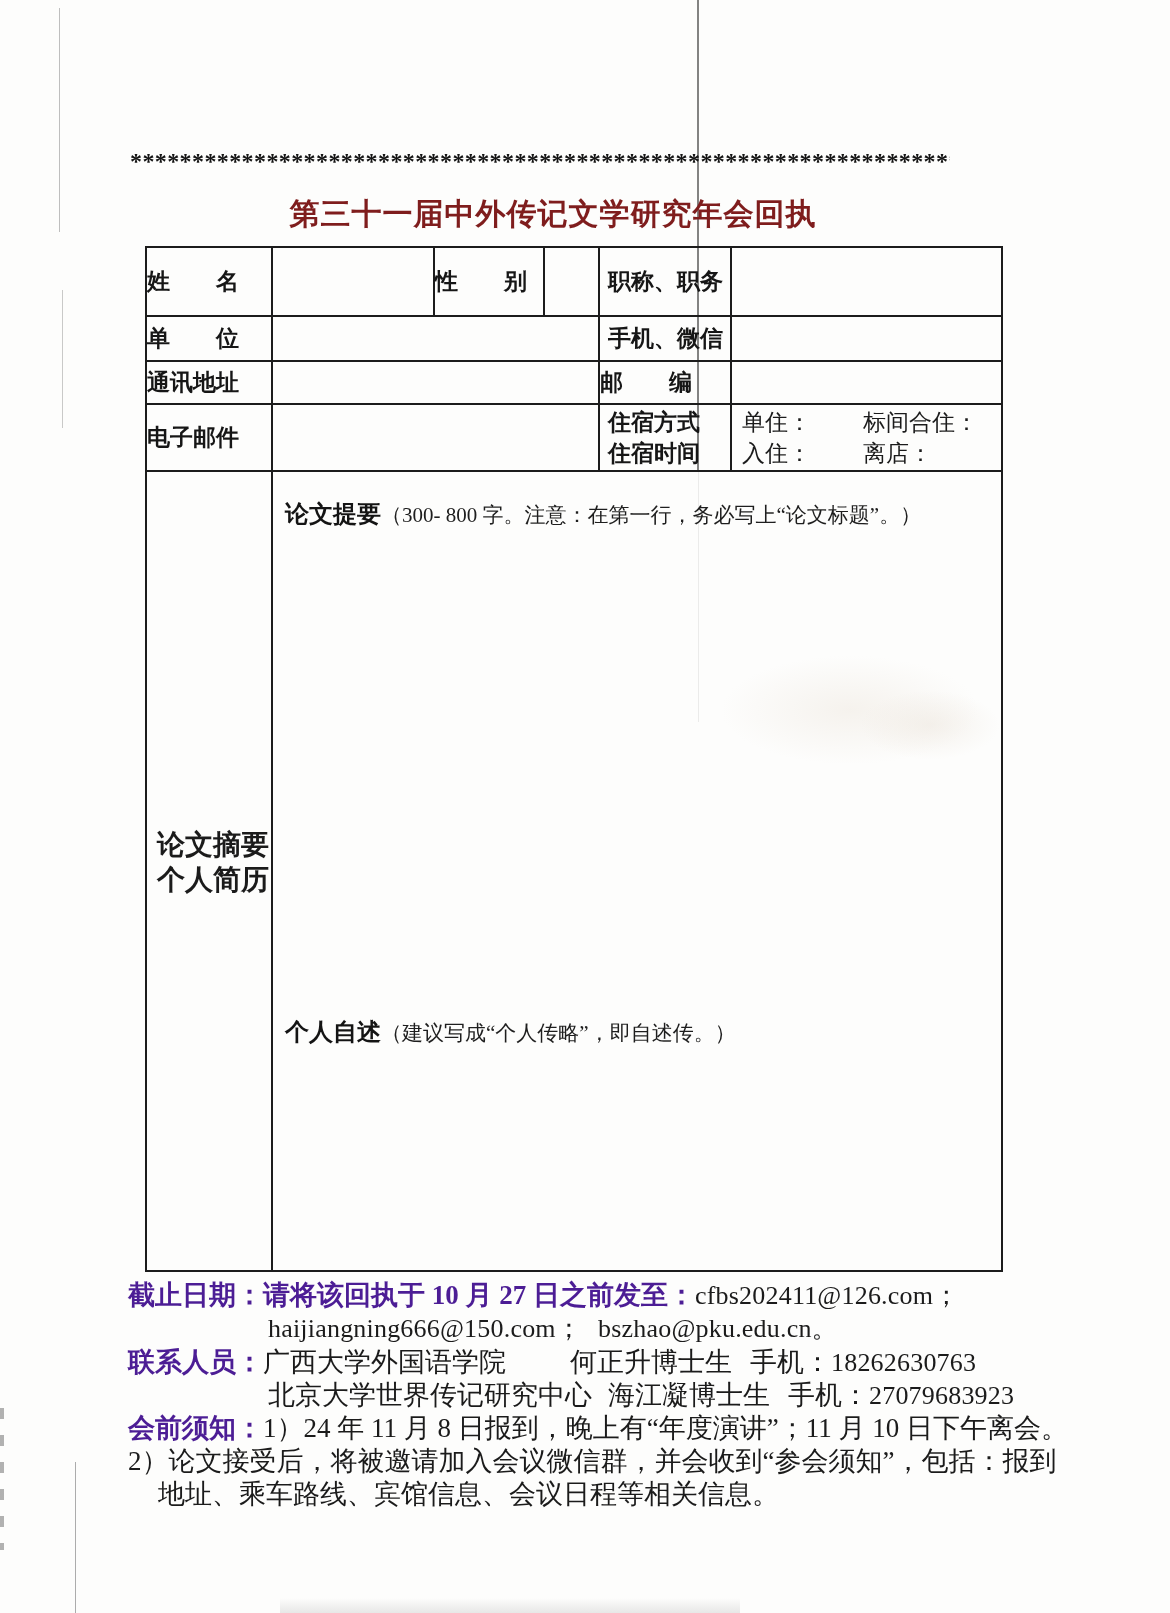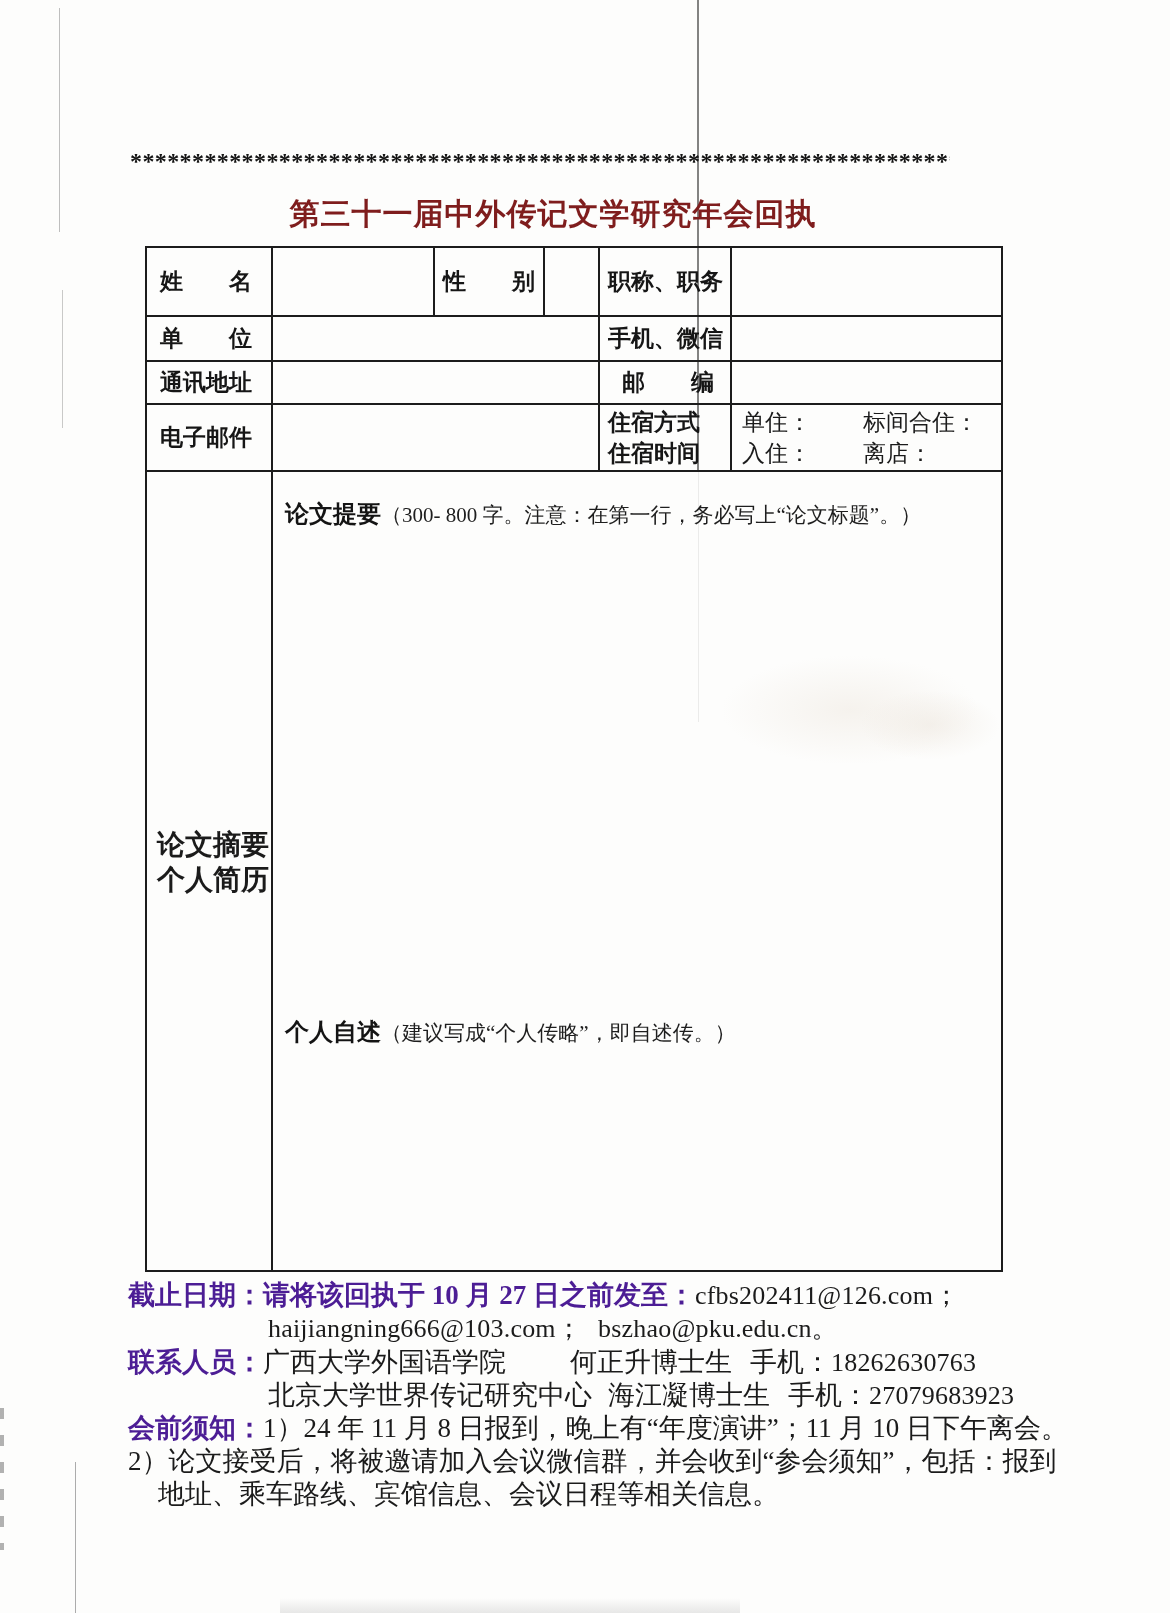--- a/index.html
+++ b/index.html
@@ -25,21 +25,21 @@
   .form-table {
     position:absolute; left:145px; top:246px; width:858px; height:1026px;
     border:2px solid #1c1c1c;
     display:grid;
     grid-template-columns:126px 162px 110px 55px 132px 1fr;
     grid-template-rows:69px 45px 43px 67px 1fr;
   }
   .cell { position:relative; display:flex; align-items:center; font-size:23px; }
   .br { border-right:2px solid #1c1c1c; }
   .bb { border-bottom:2px solid #1c1c1c; }
-  .lbl { font-weight:600; padding-left:13px; white-space:nowrap; color:#161616; }
+  .lbl { font-weight:600; white-space:nowrap; color:#161616; }
   .lbl-c { justify-content:flex-start; padding-left:8px; }
   .span3 { grid-column:span 3; }
   .span5 { grid-column:span 5;text-align:right; }
   .stack { flex-direction:column; align-items:flex-start; justify-content:center; line-height:31px; }
   .stack .ln { white-space:nowrap; }
   .lodge-vals { padding-left:10px; font-weight:500; }
   .gap50 { display:inline-block; width:52px; }
   .side-label {
     align-items:flex-start; padding-top:355px; padding-left:10px;
     flex-direction:column; line-height:35px; font-weight:600; font-size:28px;
@@ -95,33 +95,33 @@
   <div class="artifact smudge-2"></div>
   <div class="artifact bottom-smear"></div>
 
   <div class="asterisks">********************************************************************</div>
   <div class="doc-title">第三十一届中外传记文学研究年会回执</div>
 
   <div class="form-table">
 
     <div class="cell br bb lbl">姓　　名</div>
     <div class="cell br bb"></div>
-    <div class="cell br bb lbl" style="padding-left:8px">性　　别</div>
+    <div class="cell br bb lbl" style="padding-left:0">性　　别</div>
     <div class="cell br bb"></div>
     <div class="cell br bb lbl lbl-c">职称、职务</div>
     <div class="cell bb"></div>
 
     <div class="cell br bb lbl">单　　位</div>
     <div class="cell br bb span3"></div>
     <div class="cell br bb lbl lbl-c">手机、微信</div>
     <div class="cell bb"></div>
 
     <div class="cell br bb lbl">通讯地址</div>
     <div class="cell br bb span3"></div>
-    <div class="cell br bb lbl" style="padding-left:22px">邮　　编</div>
+    <div class="cell br bb lbl" style="">邮　　编</div>
     <div class="cell bb"></div>
 
     <div class="cell br bb lbl">电子邮件</div>
     <div class="cell br bb span3"></div>
     <div class="cell br bb stack lbl lbl-c">
       <span class="ln">住宿方式</span>
       <span class="ln">住宿时间</span>
     </div>
     <div class="cell bb stack lodge-vals">
       <span class="ln">
@@ -143,21 +143,21 @@
       <div class="h-line statement-line">
         <span class="hd">个人自述</span><span class="nt">（建议写成“个人传略”，即自述传。）</span>
       </div>
     </div>
   </div>
 
   <div class="f-line" style="left:128px; top:1279px;">
     <span class="f-bold">截止日期：</span><span class="f-bold">请将该回执于 10 月 27 日之前发至：</span><span class="f-email">cfbs202411@126.com；</span>
   </div>
   <div class="f-line" style="left:268px; top:1312px;">
-    <span class="f-email">haijiangning666@103.com；</span><span class="f-email ml16">bszhao@pku.edu.cn。</span>
+    <span class="f-email">haijiangning666@150.com；</span><span class="f-email ml16">bszhao@pku.edu.cn。</span>
   </div>
   <div class="f-line" style="left:128px; top:1346px;">
     <span class="f-bold">联系人员：</span><span class="f-norm">广西大学外国语学院</span><span class="f-norm ml64">何正升博士生</span><span class="f-norm ml18">手机：</span><span class="f-email">18262630763</span>
   </div>
   <div class="f-line" style="left:268px; top:1379px;">
     <span class="f-norm">北京大学世界传记研究中心</span><span class="f-norm ml16">海江凝博士生</span><span class="f-norm ml18">手机：</span><span class="f-email">27079683923</span>
   </div>
   <div class="f-line" style="left:128px; top:1412px;">
     <span class="f-bold">会前须知：</span><span class="f-norm">1）24 年 11 月 8 日报到，晚上有“年度演讲”；11 月 10 日下午离会。</span>
   </div>

